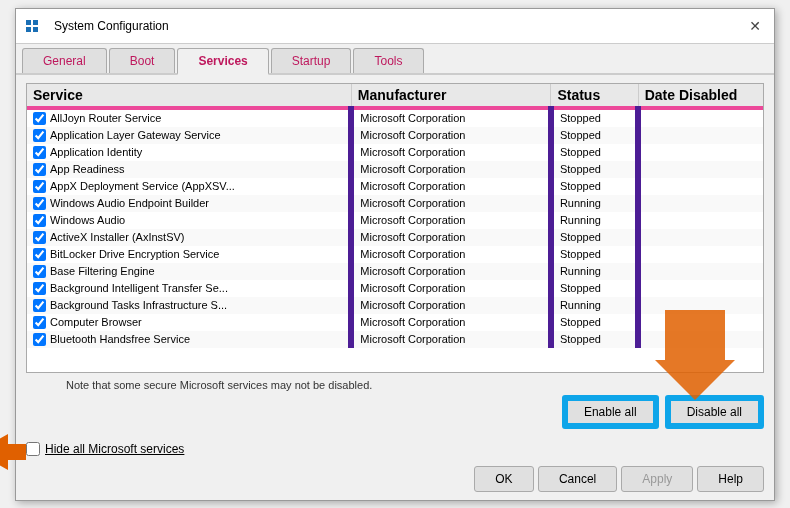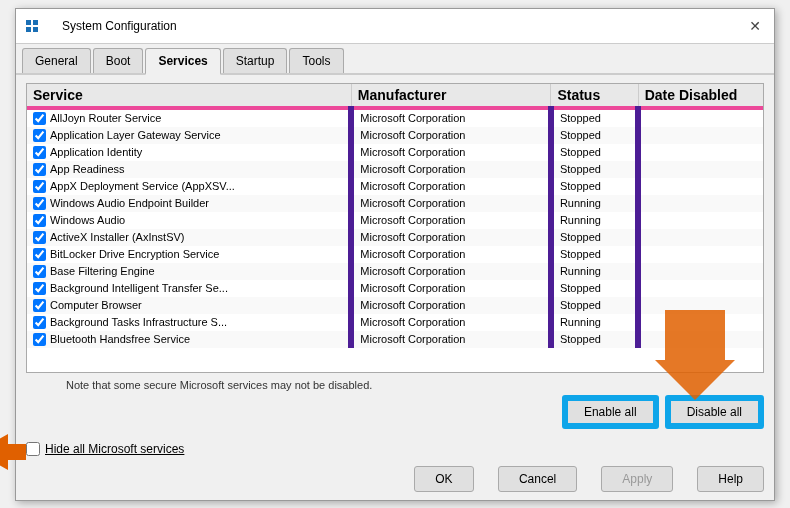--- a/index.html
+++ b/index.html
@@ -24,21 +24,21 @@
       background: #fff;
       display: flex;
       align-items: center;
       justify-content: space-between;
       padding: 6px 8px;
       border-bottom: 1px solid #ccc;
     }
     .title-bar-left {
       display: flex;
       align-items: center;
-      gap: 22px;
+      gap: 14px;
     }
     .title-icon {
       width: 16px;
       height: 16px;
     }
     .title-text {
       font-size: 12px;
       font-weight: normal;
       color: #000;
     }
@@ -56,27 +56,27 @@
     }
     .tab-bar {
       background: #f0f0f0;
       display: flex;
       align-items: flex-end;
       padding: 4px 6px 0;
       border-bottom: 2px solid #ccc;
       gap: 2px;
     }
     .tab {
-      padding: 5px 12px;
+      padding: 5px 20px;
       border: 1px solid #aaa;
       border-bottom: none;
       background: #e0e0e0;
       cursor: pointer;
       font-size: 12px;
-      color: #000000;
+      color: #be185d;
       border-radius: 3px 3px 0 0;
     }
     .tab.active {
       background: #f0f0f0;
       border-bottom: 2px solid #f0f0f0;
       margin-bottom: -2px;
       font-weight: 600;
     }
     .content {
       padding: 8px 10px;
@@ -164,21 +164,21 @@
       height: 14px;
     }
     .hide-label {
       font-size: 12px;
       text-decoration: underline;
       color: #000;
     }
     .dialog-buttons {
       display: flex;
       justify-content: flex-end;
-      gap: 24px;
+      gap: 4px;
       margin-top: 10px;
     }
     .dialog-btn {
       padding: 5px 20px;
       border: 1px solid #aaa;
       background: #e0e0e0;
       cursor: pointer;
       font-size: 12px;
       border-radius: 3px;
       min-width: 60px;
@@ -349,36 +349,36 @@
                 </div>
               </td>
               <td class="col-manufacturer">Microsoft Corporation</td>
               <td class="col-status">Stopped</td>
               <td class="col-date"></td>
             </tr>
             <tr>
               <td class="col-service">
                 <div class="checkbox-cell">
                   <input type="checkbox" checked="" style="">
+                  <span>Background Tasks Infrastructure S...</span>
+                </div>
+              </td>
+              <td class="col-manufacturer">Microsoft Corporation</td>
+              <td class="col-status">Running</td>
+              <td class="col-date"></td>
+            </tr>
+            <tr>
+              <td class="col-service">
+                <div class="checkbox-cell">
+                  <input type="checkbox" checked="" style="">
                   <span>Computer Browser</span>
                 </div>
               </td>
               <td class="col-manufacturer">Microsoft Corporation</td>
               <td class="col-status">Stopped</td>
-              <td class="col-date"></td>
-            </tr>
-            <tr>
-              <td class="col-service">
-                <div class="checkbox-cell">
-                  <input type="checkbox" checked="" style="">
-                  <span>Background Tasks Infrastructure S...</span>
-                </div>
-              </td>
-              <td class="col-manufacturer">Microsoft Corporation</td>
-              <td class="col-status">Running</td>
               <td class="col-date"></td>
             </tr>
             <tr>
               <td class="col-service">
                 <div class="checkbox-cell">
                   <input type="checkbox" checked="" style="">
                   <span>Bluetooth Handsfree Service</span>
                 </div>
               </td>
               <td class="col-manufacturer">Microsoft Corporation</td>

